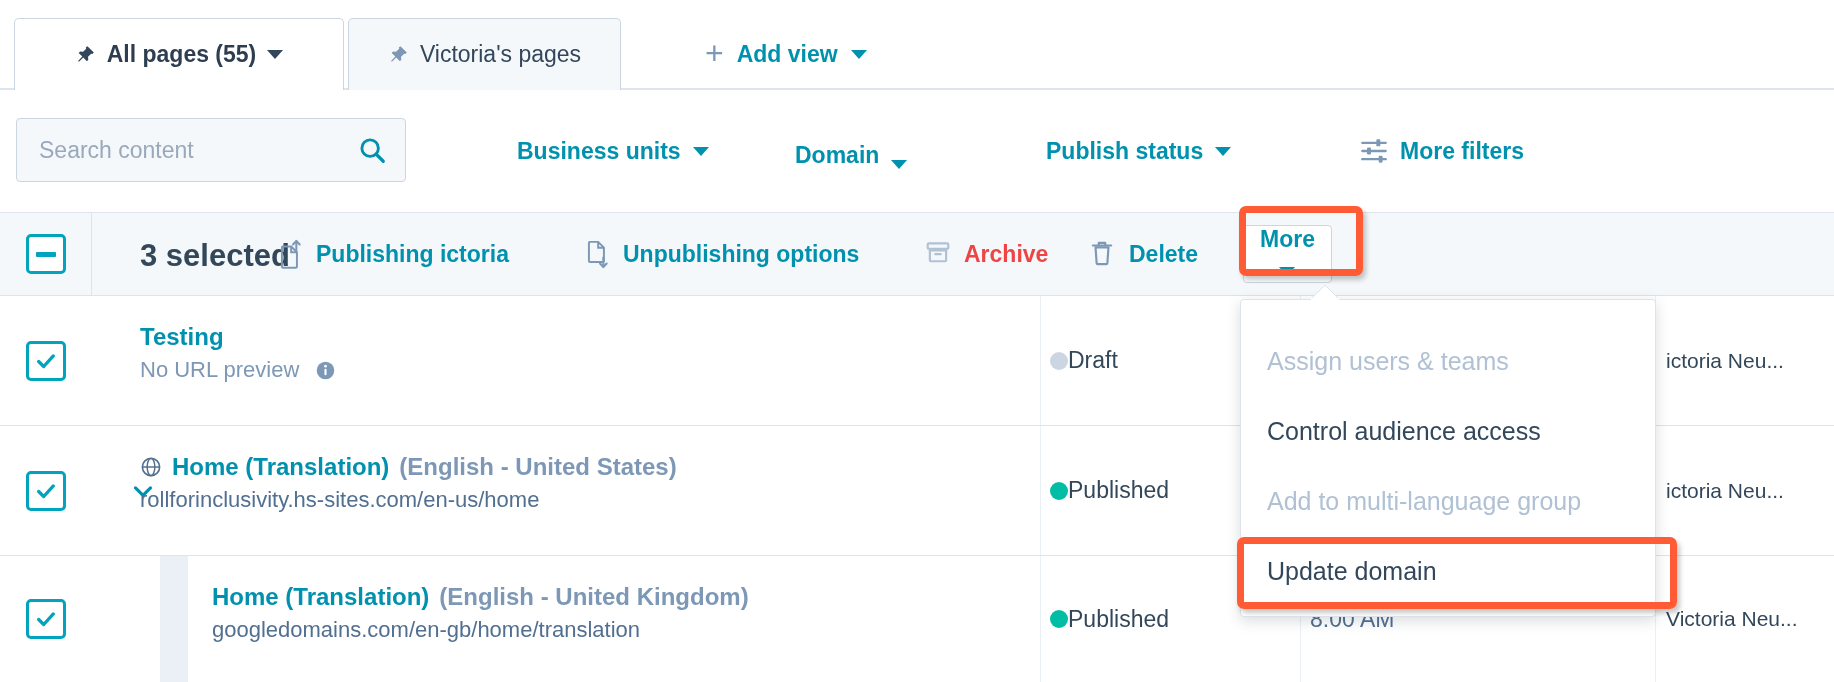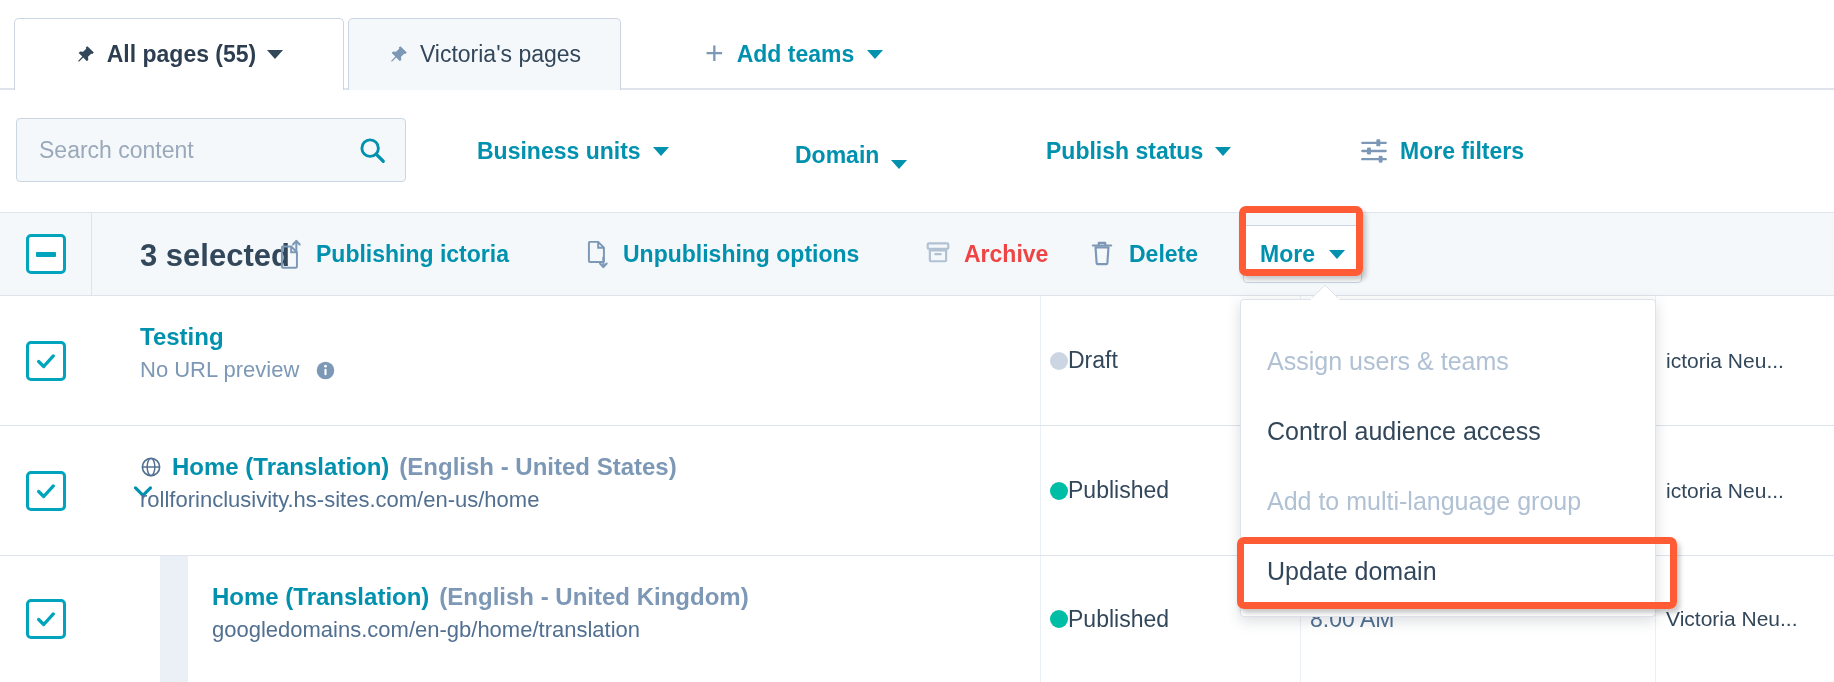--- a/index.html
+++ b/index.html
@@ -79,21 +79,21 @@
     font-family:"Liberation Sans", sans-serif; font-size:23px; color:#33475b;
   }
   .search-box input::placeholder { color:#99a9bb; }
   .search-icon { width:30px; height:30px; flex:0 0 auto; }
 
   .filter-link {
     position:absolute; top:43px; height:36px;
     display:flex; align-items:center; gap:12px;
     font-size:23px; font-weight:700; color:#0091ae; cursor:pointer; white-space:nowrap;
   }
-  .fl-bu { left:477px;justify-content:flex-end; }
+  .fl-bu { left:517px;justify-content:flex-end; }
   .fl-domain { left:795px;align-items:flex-end; }
   .fl-pub { left:1046px; }
   .fl-more { left:1360px; }
   .morefilters-icon { width:28px; height:26px; flex:0 0 auto; }
 
   
   .seltoolbar {
     position:absolute; left:0; top:212px; width:1834px; height:84px;
     background:#f5f8fa;
     border-top:1px solid #dfe3eb; border-bottom:1px solid #dfe3eb;
@@ -127,20 +127,21 @@
   .tb-archive { left:925px; }
   .tb-delete { left:1090px; }
 
   .more-btn {
     position:absolute; left:1243px; top:12px;
     height:58px; padding:0 16px;
     background:#fff; border:1px solid #cbd6e2; border-radius:4px;
     display:flex; align-items:center; gap:14px;
     font-size:23px; font-weight:700; color:#0091ae; cursor:pointer;
     z-index:6;
+    flex-direction:column;
   }
 
   
   .hl-ring {
     position:absolute; border:7px solid #ff5c35; border-radius:7px;
     pointer-events:none; z-index:40;
     box-shadow: 3px 4px 5px rgba(0,0,0,0.22);
   }
   .hl-more { left:1239px; top:206px; width:124px; height:70px; }
   .hl-update { left:1237px; top:537px; width:440px; height:72px; }
@@ -224,21 +225,21 @@
       <span class="pin-icon">
         <svg viewBox="0 0 24 24" width="21" height="21">
             <path fill="#7c98b6" d="M14.2 2.5l7.3 7.3-1.7 1.7-1.3-.5-3.6 3.6.3 3.4-1.6 1.6-4.2-4.2-4.9 4.9-1-1 4.9-4.9-4.2-4.2L5.8 8.6l3.4.3 3.6-3.6-.5-1.3z"></path>
           </svg>
       </span>
       <span>Victoria's pages</span>
     </div>
 
     <div class="addview">
       <span class="plus-icon">+</span>
-      <span>Add teams</span>
+      <span>Add view</span>
       <span class="caret caret-teal"></span>
     </div>
   </div>
 
   <div class="filterbar">
     <div class="search-box">
       <input type="text" placeholder="Search content" style="">
       <span class="search-icon">
         <svg viewBox="0 0 24 24" width="30" height="30">
           <circle cx="10.5" cy="10.5" r="6.6" fill="none" stroke="#0091ae" stroke-width="2.3"></circle>

